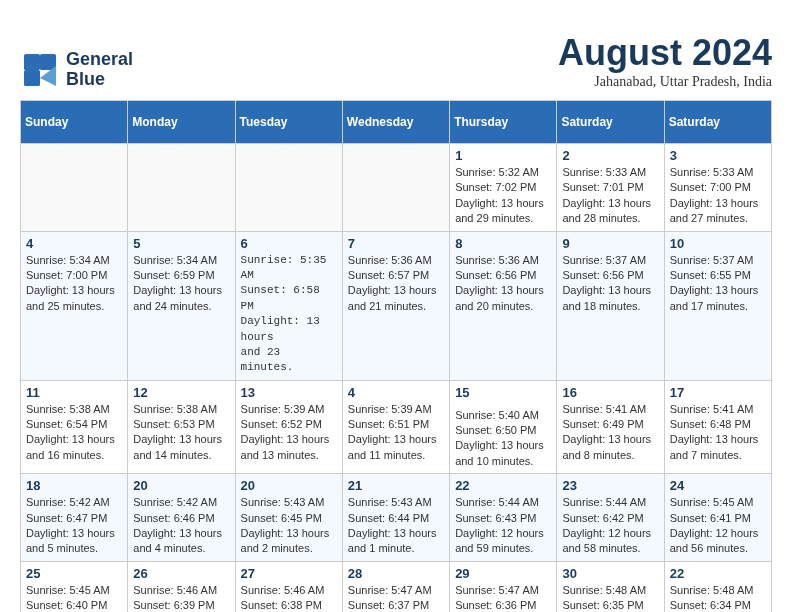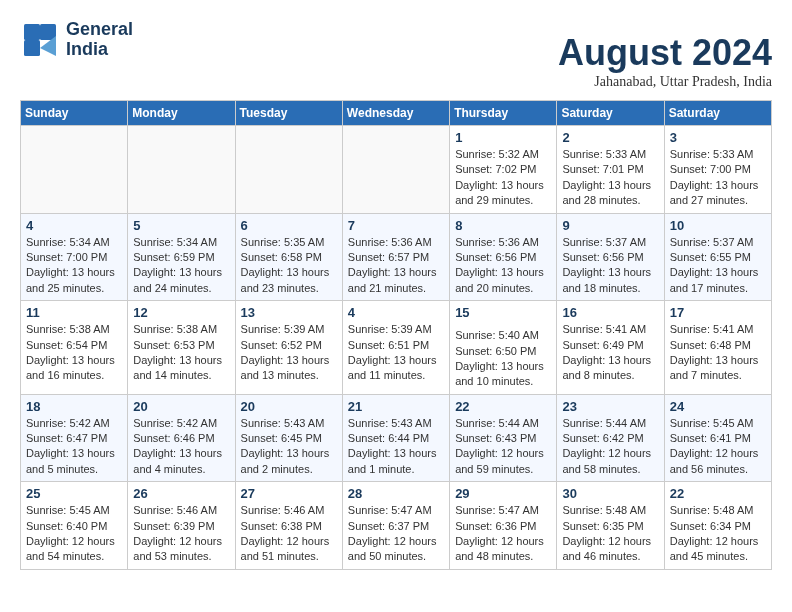--- a/index.html
+++ b/index.html
@@ -6,21 +6,21 @@
     body {
       font-family: Arial, sans-serif;
       background: #fff;
       width: 792px;
       min-height: 612px;
       padding: 20px;
     }
     .header {
       display: flex;
       justify-content: space-between;
-      align-items: flex-start;
+      align-items: flex-end;
       margin-bottom: 10px;
     }
     .logo {
       display: flex;
       align-items: center;
       gap: 6px;
     }
     .logo-text {
       font-size: 18px;
       font-weight: bold;
@@ -47,21 +47,21 @@
     }
     table {
       width: 100%;
       border-collapse: collapse;
       table-layout: fixed;
     }
     th {
       background-color: #2a6db5;
       color: #fff;
       font-size: 12px;
-      padding: 5px 4px;
+      padding: 14px 4px;
       text-align: left;
       border: 1px solid #ccc;
     }
     td {
       border: 1px solid #ccc;
       vertical-align: top;
       padding: 4px 5px;
       font-size: 10px;
       color: #333;
       height: 85px;
@@ -92,21 +92,21 @@
 <div class="header">
   <div class="logo">
     <svg class="logo-icon" viewBox="0 0 50 50">
       <rect x="5" y="5" width="20" height="20" fill="#2a6db5" rx="2"></rect>
       <rect x="25" y="5" width="20" height="20" fill="#2a6db5" rx="2"></rect>
       <rect x="5" y="25" width="20" height="20" fill="#2a6db5" rx="2"></rect>
       <polygon points="25,35 45,20 45,45" fill="#5a9fd4"></polygon>
     </svg>
     <div class="logo-text">
       <div>General</div>
-      <div>India</div>
+      <div>Blue</div>
     </div>
   </div>
   <div class="title-block">
     <div class="month-title">August 2024</div>
     <div class="location">Jahanabad, Uttar Pradesh, India</div>
   </div>
 </div>
 
 <table>
   <thead>
@@ -158,21 +158,21 @@
         </td>
         <td>
           <span class="day-num">5</span>
           <div class="day-detail" style="white-space: pre-line;">Sunrise: 5:34 AM
 Sunset: 6:59 PM
 Daylight: 13 hours
 and 24 minutes.</div>
         </td>
         <td>
           <span class="day-num">6</span>
-          <div class="day-detail" style="white-space: pre-line;">Sunrise: 5:35 AM
+          <div class="day-detail" style="white-space: pre-line; font-family: Liberation Mono, monospace;">Sunrise: 5:35 AM
 Sunset: 6:58 PM
 Daylight: 13 hours
 and 23 minutes.</div>
         </td>
         <td>
           <span class="day-num">7</span>
           <div class="day-detail" style="white-space: pre-line;">Sunrise: 5:36 AM
 Sunset: 6:57 PM
 Daylight: 13 hours
 and 21 minutes.</div>

